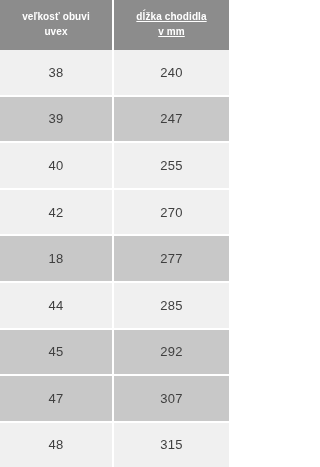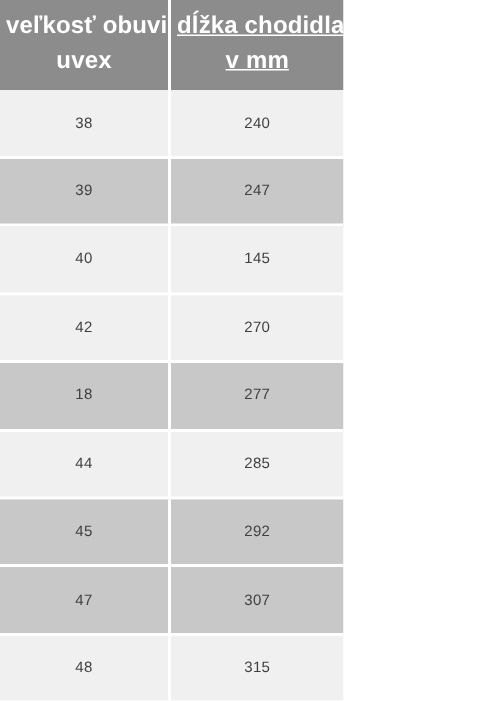--- a/index.html
+++ b/index.html
@@ -22,21 +22,21 @@
     table-layout: fixed;
     background: #ffffff;
   }
 
   .size-table col.c-size { width: 114px; }
   .size-table col.c-len  { width: 115px; }
 
   thead th {
     background: #8c8c8c;
     color: #ffffff;
-    font-size: 16px;
+    font-size: 10px;
     font-weight: bold;
     line-height: 1.42;
     text-align: center;
     vertical-align: middle;
     padding: 7px 4px 8px 4px;
     height: 50px;
     box-sizing: border-box;
     border: 0;
     border-right: 2px solid #ffffff;
     letter-spacing: 0.1px;
@@ -44,21 +44,21 @@
   thead th.last-col {
     border-right: 0;
     text-decoration: underline;
   }
   thead th .hl {
     display: block;
     white-space: nowrap;
   }
 
   tbody td {
-    font-size: 10px;
+    font-size: 13px;
     color: #3f3f3f;
     text-align: center;
     vertical-align: middle;
     height: 37px;
     padding: 0;
     border: 0;
     border-right: 2px solid #ffffff;
     border-bottom: 2px solid #ffffff;
     letter-spacing: 0.2px;
   }
@@ -94,21 +94,21 @@
     <tr class="row-light">
       <td>38</td>
       <td class="last-col">240</td>
     </tr>
     <tr class="row-dark">
       <td>39</td>
       <td class="last-col">247</td>
     </tr>
     <tr class="row-light">
       <td>40</td>
-      <td class="last-col">145</td>
+      <td class="last-col">255</td>
     </tr>
     <tr class="row-light">
       <td>42</td>
       <td class="last-col">270</td>
     </tr>
     <tr class="row-dark">
       <td>18</td>
       <td class="last-col">277</td>
     </tr>
     <tr class="row-light">

